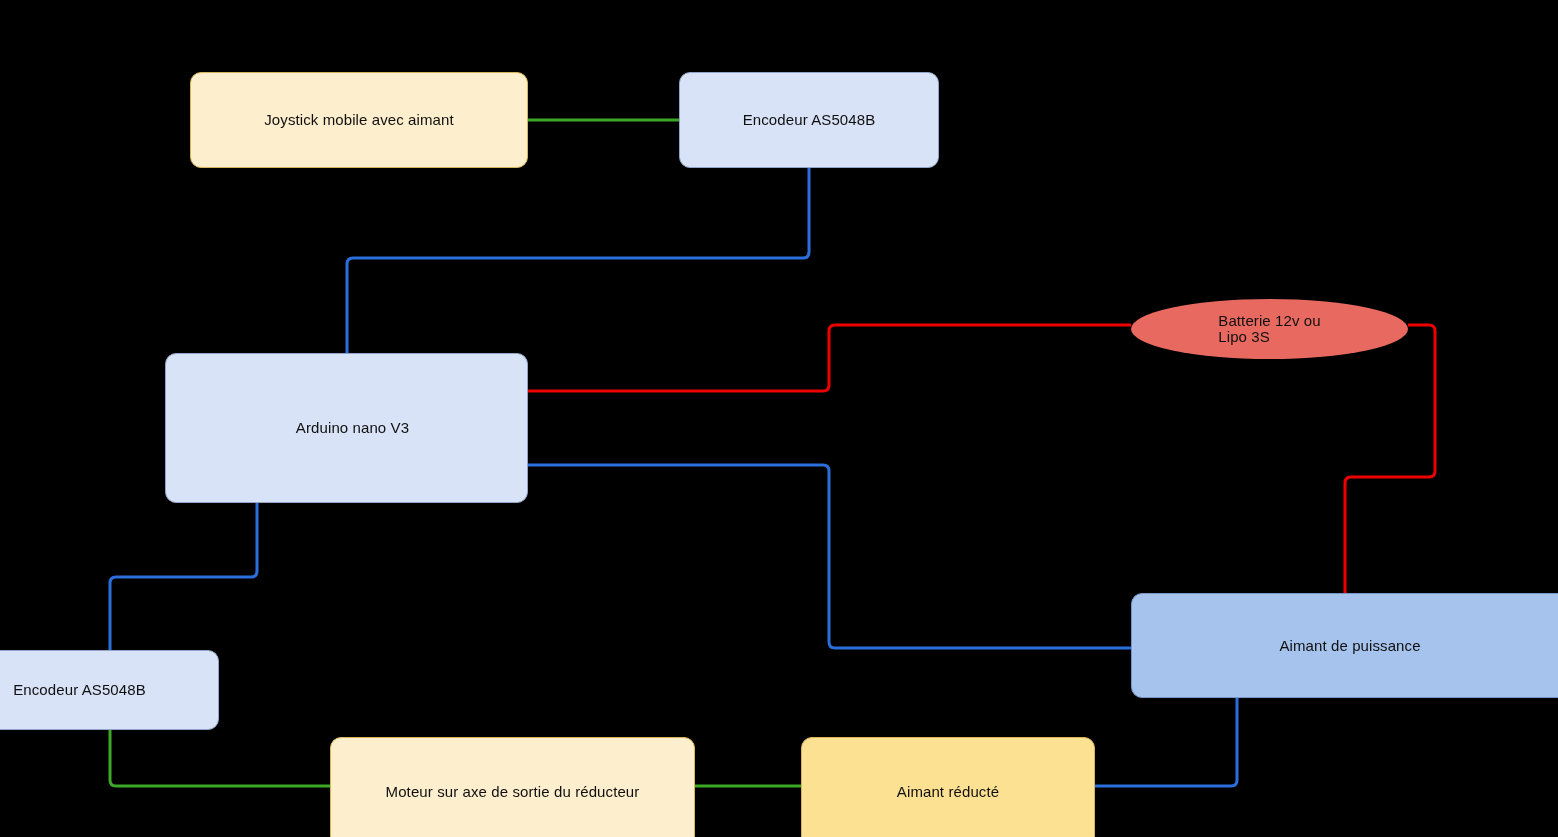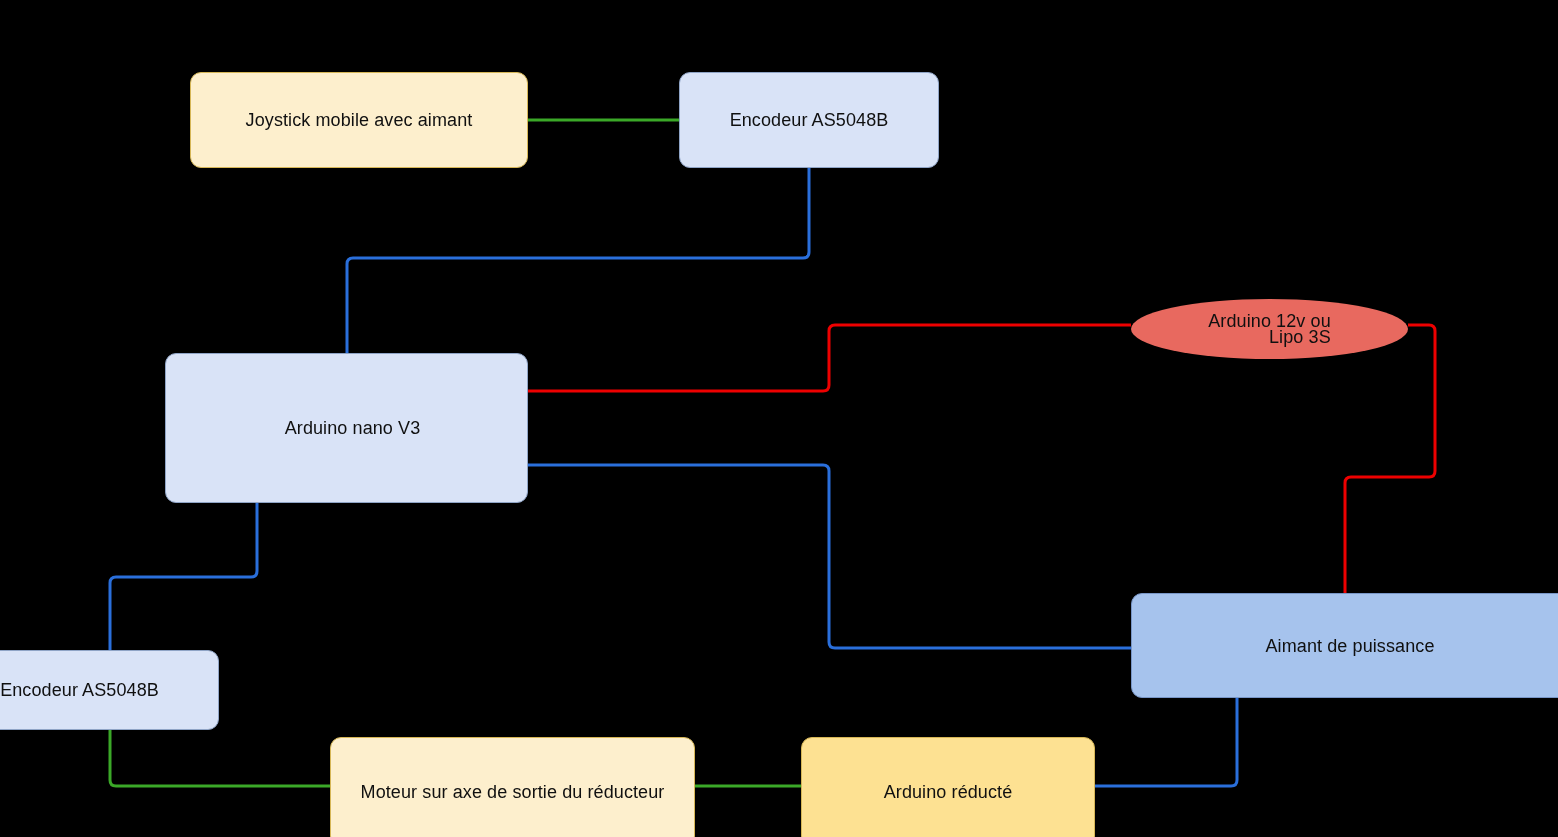--- a/index.html
+++ b/index.html
@@ -23,23 +23,23 @@
     width: 1558px;
     height: 837px;
     pointer-events: none;
   }
   .node {
     position: absolute;
     box-sizing: border-box;
     display: flex;
     align-items: center;
     justify-content: center;
-    text-align: right;
+    text-align: left;
     color: #101010;
-    font-size: 18px;
+    font-size: 15px;
     line-height: 16px;
     letter-spacing: 0.1px;
     border-radius: 11px;
     border: 1px solid rgba(120,120,120,0.55);
     z-index: 2;
   }
   .node span {
     display: block;
     padding: 0 10px;
     white-space: pre-line;
@@ -83,33 +83,33 @@
 
   <div class="node" id="node-encoder-top" style="left: 679px; top: 72px; width: 260px; height: 96px; background: rgb(217, 227, 247); border: 1px solid rgb(143, 164, 198);">
     <span>Encodeur AS5048B</span>
   </div>
 
   <div class="node" id="node-arduino" style="left: 165px; top: 353px; width: 363px; height: 150px; background: rgb(217, 227, 247); border: 1px solid rgb(143, 164, 198);">
     <span>Arduino nano V3</span>
   </div>
 
   <div class="node ellipse" id="node-battery" style="left: 1131px; top: 299px; width: 277px; height: 60px; background: rgb(232, 105, 95); border: none;">
-    <span>Arduino 12v ou
+    <span>Batterie 12v ou
 Lipo 3S</span>
   </div>
 
   <div class="node" id="node-encoder-left" style="left: -60px; top: 650px; width: 279px; height: 80px; background: rgb(217, 227, 247); border: 1px solid rgb(143, 164, 198);">
     <span>Encodeur AS5048B</span>
   </div>
 
   <div class="node" id="node-etage" style="left: 1131px; top: 593px; width: 438px; height: 105px; background: rgb(166, 195, 237); border: 1px solid rgb(120, 150, 199);">
     <span>Aimant de puissance</span>
   </div>
 
   <div class="node" id="node-aimant" style="left: 330px; top: 737px; width: 365px; height: 110px; background: rgb(253, 239, 205); border: 1px solid rgb(214, 182, 86);">
     <span>Moteur sur axe de sortie du réducteur</span>
   </div>
 
   <div class="node" id="node-moteur" style="left: 801px; top: 737px; width: 294px; height: 110px; background: rgb(253, 225, 146); border: 1px solid rgb(214, 182, 86);">
-    <span>Arduino réducté</span>
+    <span>Aimant réducté</span>
   </div>
 
 </div>
 
 </body></html>

